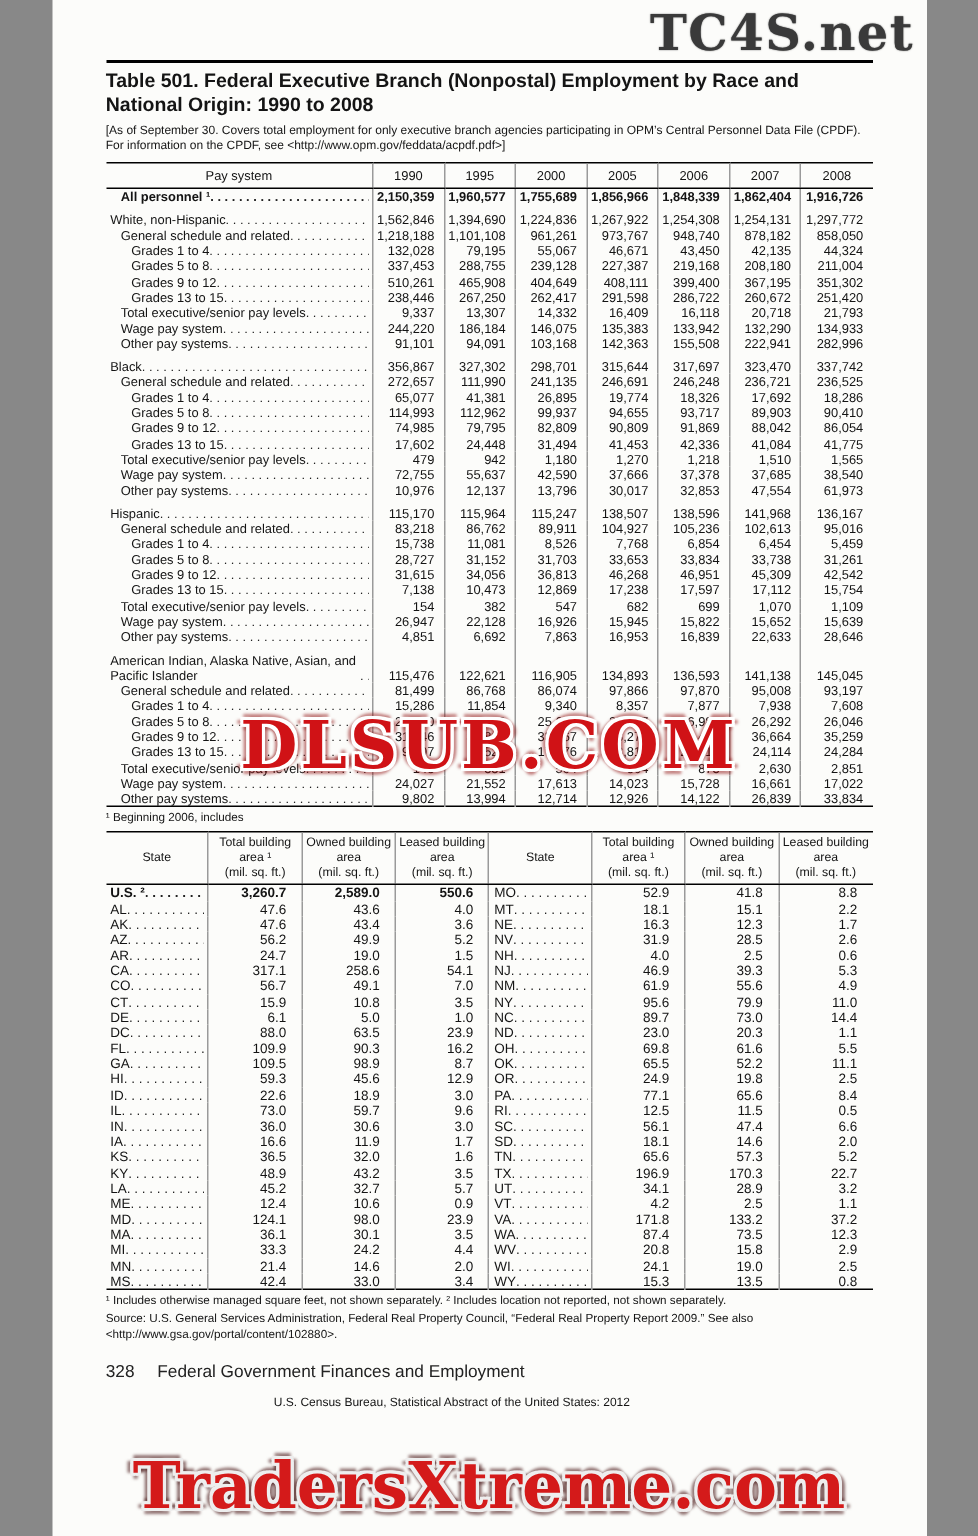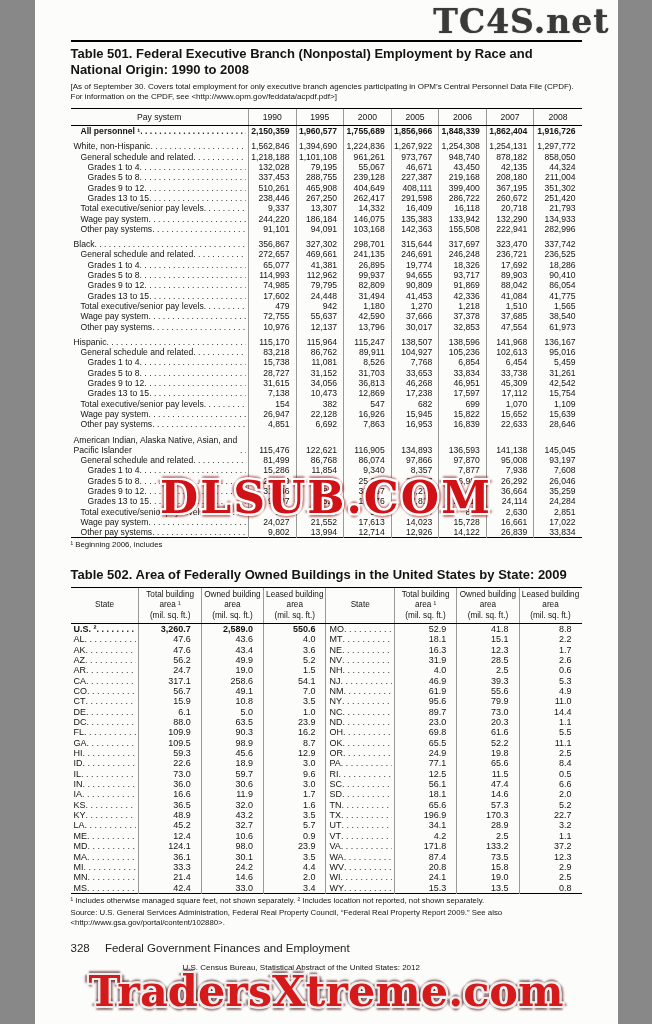--- a/index.html
+++ b/index.html
@@ -274,21 +274,21 @@
             <td class="num">337,742</td>
           </tr>
           <tr>
             <td class="stub ind1">
               <div class="stub-flex">
                 <span class="lbl">General schedule and related</span>
                 <span class="dots"> . . . . . . . . . . . . . . . . . . . . . . . . . . . . . . . . . . . . . . . . . . . . . . . . . . . . . . . . . . . . . . . . . . . . . . . . . . . . . . . .</span>
               </div>
             </td>
             <td class="num">272,657</td>
-            <td class="num">469,661</td>
+            <td class="num">111,990</td>
             <td class="num">241,135</td>
             <td class="num">246,691</td>
             <td class="num">246,248</td>
             <td class="num">236,721</td>
             <td class="num">236,525</td>
           </tr>
           <tr>
             <td class="stub ind2">
               <div class="stub-flex">
                 <span class="lbl">Grades 1 to 4</span>
@@ -661,21 +661,20 @@
             <td class="num">12,926</td>
             <td class="num">14,122</td>
             <td class="num">26,839</td>
             <td class="num">33,834</td>
           </tr>
         </tbody>
     </table>
 
     <p class="fnote">¹ Beginning 2006, includes</p>
 
-    <h1 class="t-title t2">Table 502. Area of Federally Owned Buildings in the United States by State: 2009</h1>
 
     <table class="dtable t502">
       <colgroup>
         <col style="width:13.4%">
           <col style="width:12.2%">
           <col style="width:12.2%">
           <col style="width:12.2%">
         <col style="width:13.4%">
           <col style="width:12.2%">
           <col style="width:12.2%">

